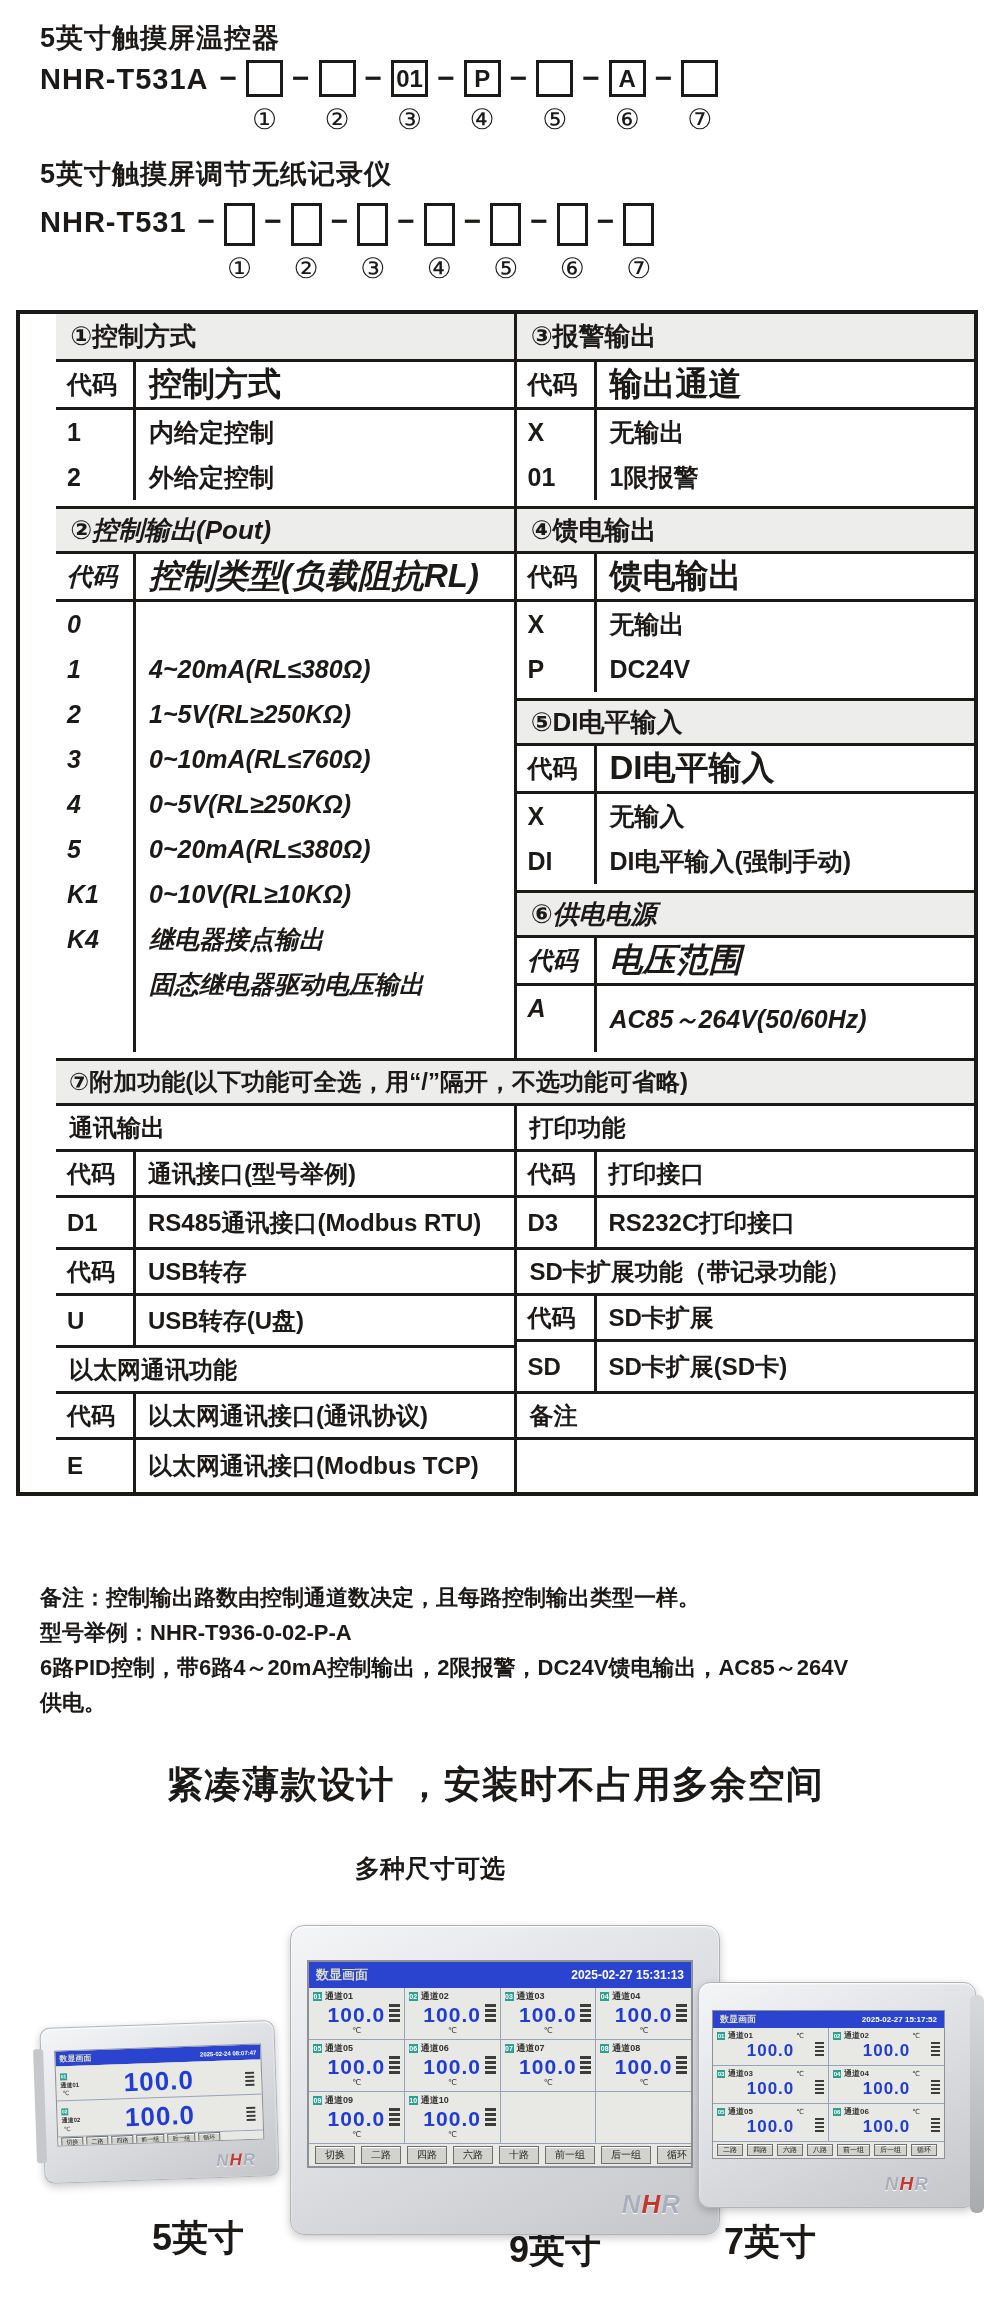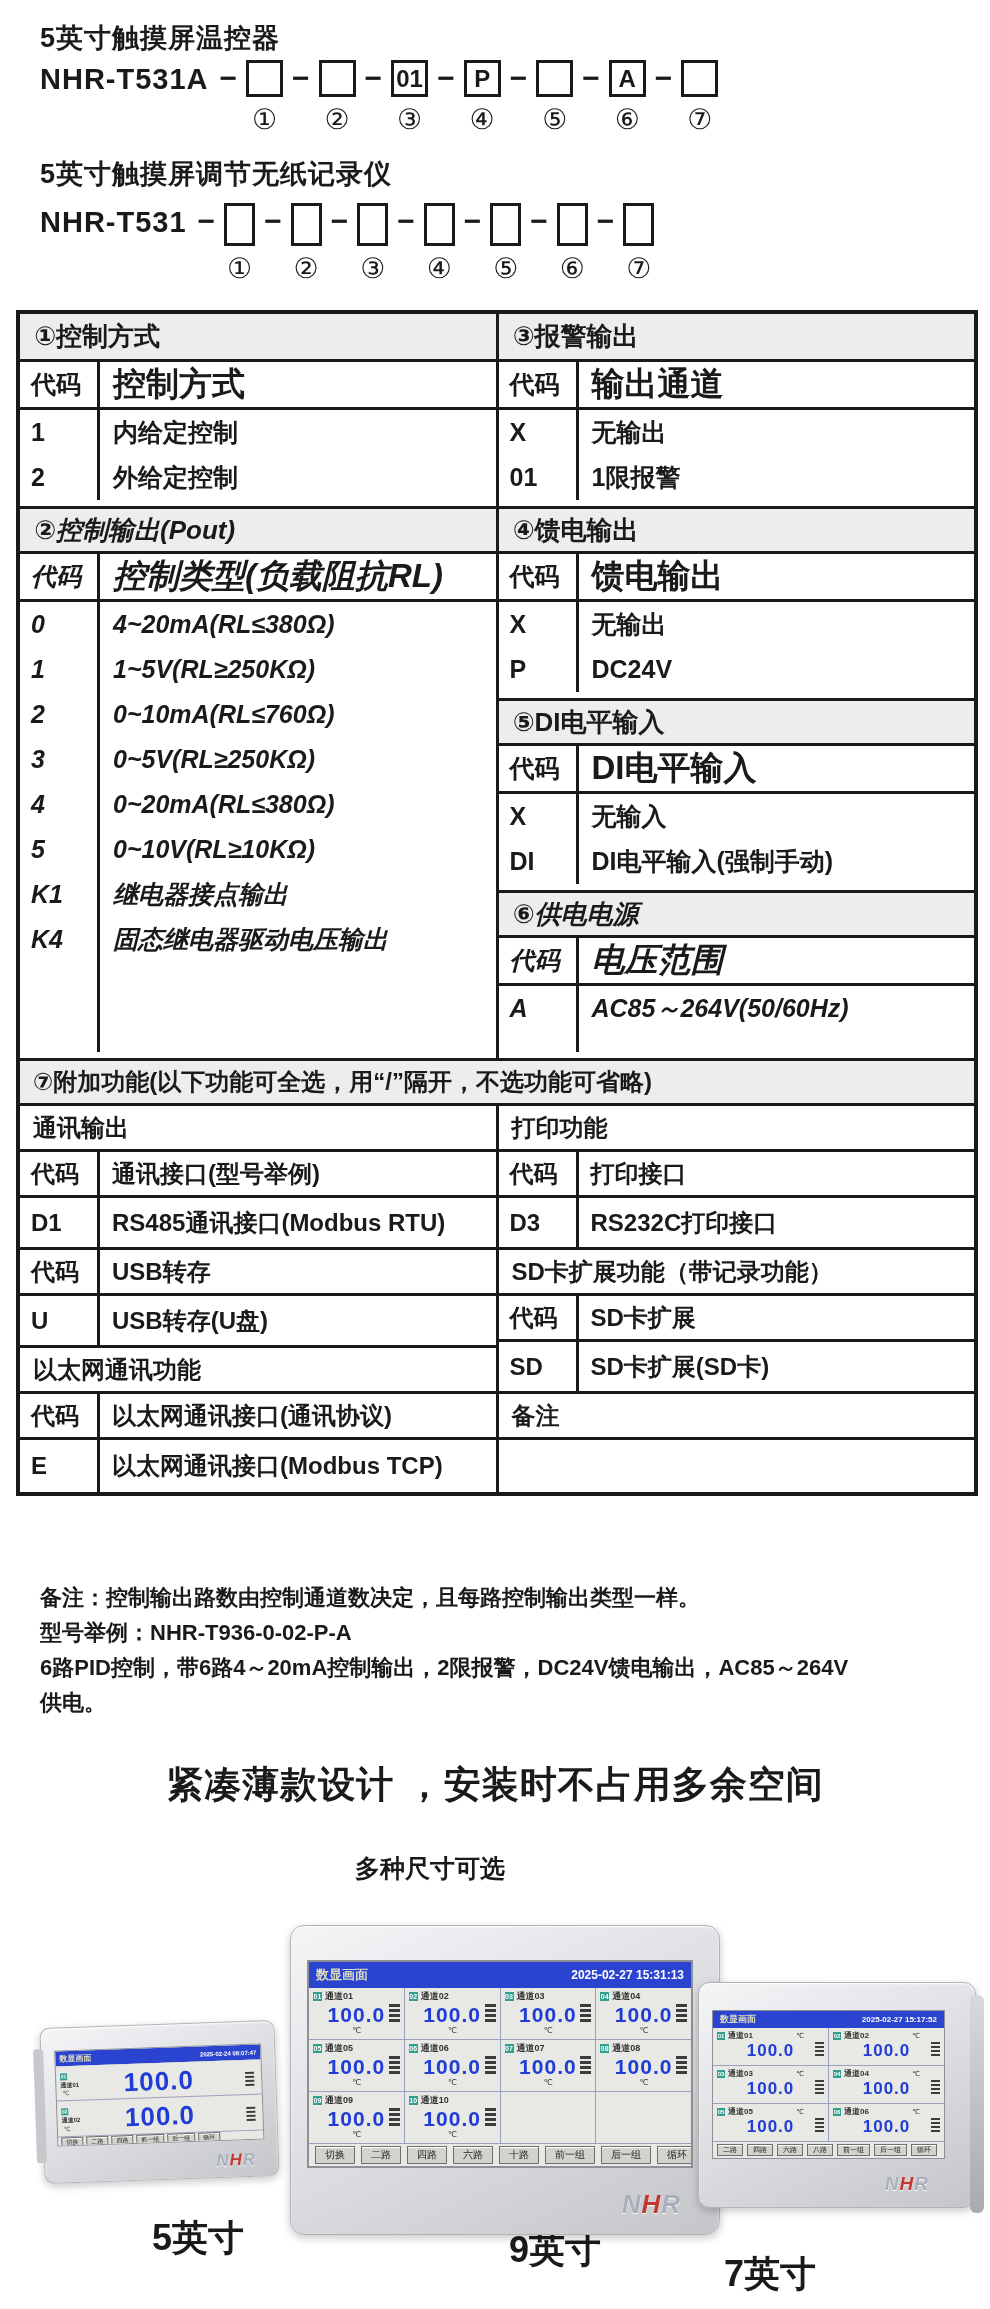--- a/index.html
+++ b/index.html
@@ -17,38 +17,38 @@
   .m-prefix { font-size:29px; font-weight:600; letter-spacing:1px; line-height:38px; margin-right:2px; }
   .m-dash { font-size:30px; font-weight:600; line-height:36px; padding:0 9px; }
   .m-seg { display:flex; flex-direction:column; align-items:center; }
   .m-box { border:3px solid #1c1a19; display:flex; align-items:center; justify-content:center;
            font-size:24px; font-weight:600; background:#fff; }
   .ml1 .m-box { width:37px; height:37px; }
   .ml2 .m-box { width:31px; height:43px; }
   .m-circle { font-size:28px; line-height:1; margin-top:9px; }
 
   
-  .sel-table { position:absolute; left:16px; top:310px; width:962px; border:4px solid #1c1a19; background:#fff; }
+  .sel-table { position:absolute; left:16px; top:310px; width:962px; border:4px solid #1c1a19; background:#fff;padding-left:36px; }
   .top-grid { display:flex; height:744px; }
   .tcol { flex:1; display:flex; flex-direction:column; min-width:0; }
   .tcol.left { border-right:3px solid #1c1a19; }
   .sec { display:flex; flex-direction:column; }
   .sec.fill { flex:1;font-style:italic; }
   .sec:not(:first-child) .sec-title { border-top:3px solid #1c1a19; }
   .sec-title { height:48px; background:#ededeb; border-bottom:3px solid #1c1a19; display:flex;
                align-items:center; padding-left:14px; font-size:26px; font-weight:700; }
   .sec-hdr { display:flex; border-bottom:3px solid #1c1a19; height:48px; flex:0 0 auto; }
   .sec-hdr .code { width:80px; border-right:3px solid #1c1a19; display:flex; align-items:center;
                    padding-left:11px; font-size:25px; font-weight:700; }
   .sec-hdr .desc { flex:1; display:flex; align-items:center; padding-left:13px; font-size:33px; font-weight:700; }
   .sec-body { display:flex; padding-bottom:6px; }
   .sec.fill .sec-body { flex:1; }
   .sec-body .col { display:flex; flex-direction:column; }
   .sec-body .col.code { width:80px; border-right:3px solid #1c1a19; }
-  .sec-body .col.desc { flex:1; }
+  .sec-body .col.desc { flex:1;justify-content:center; }
   .line { height:45px; display:flex; align-items:center; padding-left:11px; font-size:25px;
           font-weight:600; white-space:nowrap; }
   .col.desc .line { padding-left:13px; }
 
   .extra-title { height:48px; background:#ededeb; border-top:3px solid #1c1a19; border-bottom:3px solid #1c1a19;
                  display:flex; align-items:center; padding-left:13px; font-size:24px; font-weight:700; }
   .extra-grid { display:flex; }
   .xcol { flex:1; display:flex; flex-direction:column; min-width:0; }
   .xcol.left { border-right:3px solid #1c1a19; }
   .x-title { height:46px; border-bottom:3px solid #1c1a19; display:flex; align-items:center;
@@ -140,21 +140,21 @@
   .logo { position:absolute; font-weight:800; font-style:italic; letter-spacing:1px; color:#a9afba;
           text-shadow:0 1px 1px #fff; }
   .logo .red { color:#c2372e; }
   .dev9 .logo { right:38px; bottom:14px; font-size:26px; }
   .dev5 .logo { right:22px; bottom:6px;  font-size:17px; }
   .dev7 .logo { right:46px; bottom:12px; font-size:19px; }
 
   .size-label { position:absolute; width:200px; text-align:center; font-size:36px; font-weight:700; }
   .lbl5 { left:98px;  top:2214px; }
   .lbl9 { left:455px; top:2226px; }
-  .lbl7 { left:670px; top:2218px;margin-top:32px; }
+  .lbl7 { left:670px; top:2218px; }
 </style>
 </head>
 <body>
 
 <div id="page">
 
   <div class="p-title t1">5英寸触摸屏温控器</div>
   <div class="model-line ml1">
       <span class="m-prefix">NHR-T531A</span>
       <span class="m-dash">−</span>

